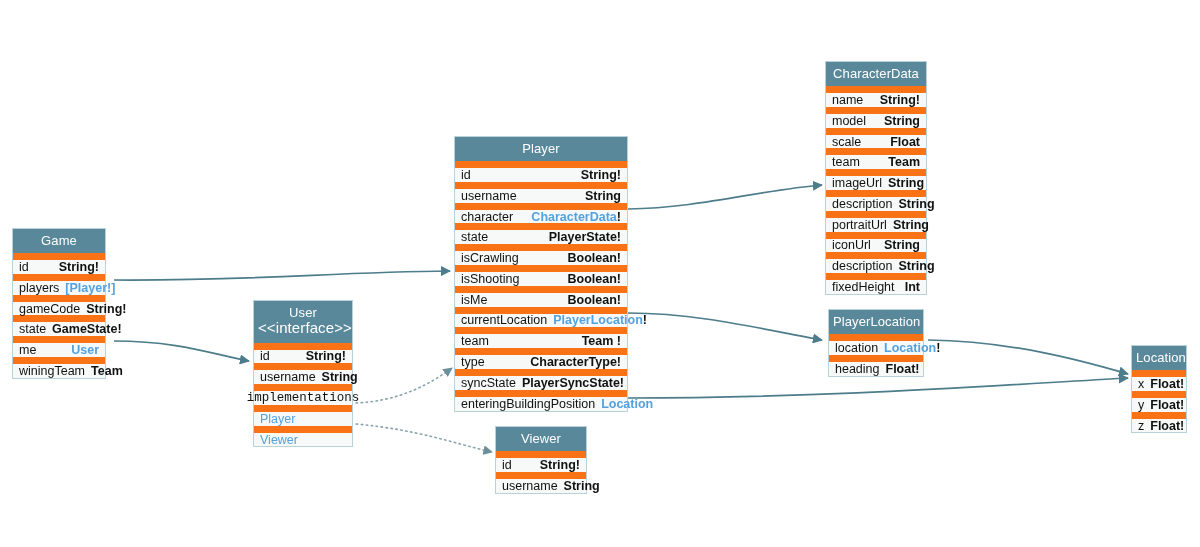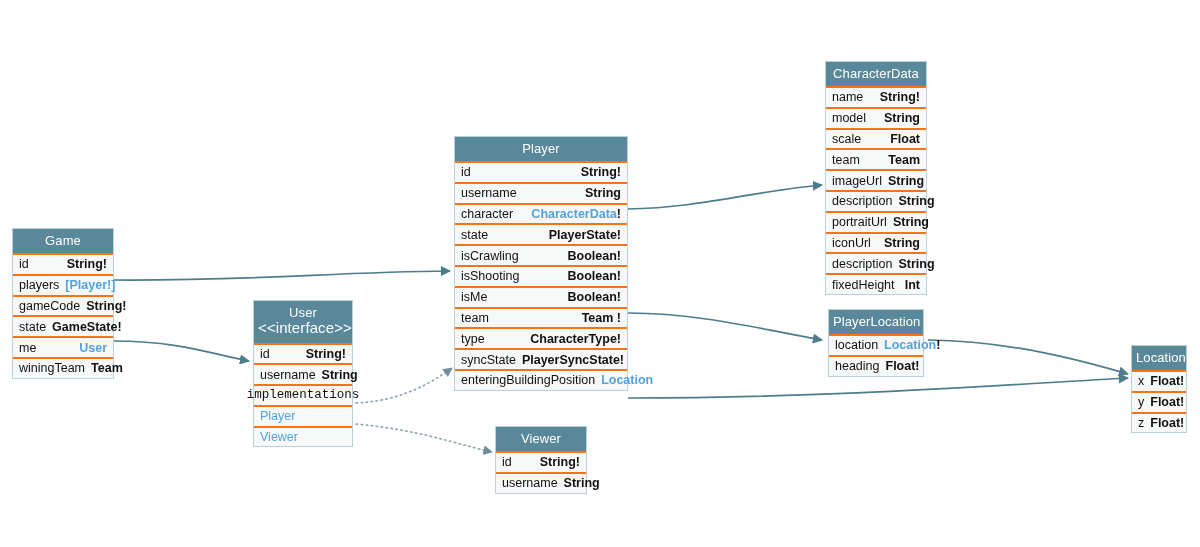--- a/index.html
+++ b/index.html
@@ -45,21 +45,21 @@
     display: block;
     font-size: 15px;
     line-height: 1.1;
     margin-top: 1px;
   }
   .row {
     display: flex;
     align-items: center;
     justify-content: space-between;
     box-sizing: border-box;
-    border-top: 2px solid #f97316;
+    border-top: 7px solid #f97316;
     background: #f7f9f9;
     font-size: 12.5px;
     color: #111111;
     padding: 0 6px;
     height: 20.8px;
     white-space: nowrap;
   }
   .row:first-of-type {
     border-top: none;
   }
@@ -113,21 +113,21 @@
 
     <path d="M 628 209 C 700 208 760 190 822 185" fill="none" stroke="#4d7c8a" stroke-width="1.7" marker-end="url(#arrow)"></path>
 
     <path d="M 628 313 C 700 313 765 330 822 340" fill="none" stroke="#4d7c8a" stroke-width="1.7" marker-end="url(#arrow)"></path>
 
     <path d="M 628 398 C 830 398 1000 385 1128 378" fill="none" stroke="#4d7c8a" stroke-width="1.7" marker-end="url(#arrow)"></path>
 
     <path d="M 928 340 C 1010 341 1080 360 1128 374" fill="none" stroke="#4d7c8a" stroke-width="1.7" marker-end="url(#arrow)"></path>
   </svg>
 
-  <div class="entity" style="left:12px; top:228px; width:102px;">
+  <div class="entity" style="left:12px; top:228px; width:94px;">
     <div class="entity-header">Game</div>
     <div class="row">
       <span class="fname">id</span>
       <span class="ftype">String!</span>
     </div>
     <div class="row">
       <span class="fname">players</span>
       <span class="ftype link">[Player!]</span>
     </div>
     <div class="row">
@@ -196,20 +196,24 @@
     </div>
     <div class="row">
       <span class="fname">isShooting</span>
       <span class="ftype">Boolean!</span>
     </div>
     <div class="row">
       <span class="fname">isMe</span>
       <span class="ftype">Boolean!</span>
     </div>
     <div class="row">
+      <span class="fname">currentLocation</span>
+      <span class="ftype"><span class="link">PlayerLocation</span><span class="bang">!</span></span>
+    </div>
+    <div class="row">
       <span class="fname">team</span>
       <span class="ftype">Team !</span>
     </div>
     <div class="row">
       <span class="fname">type</span>
       <span class="ftype">CharacterType!</span>
     </div>
     <div class="row">
       <span class="fname">syncState</span>
       <span class="ftype">PlayerSyncState!</span>

